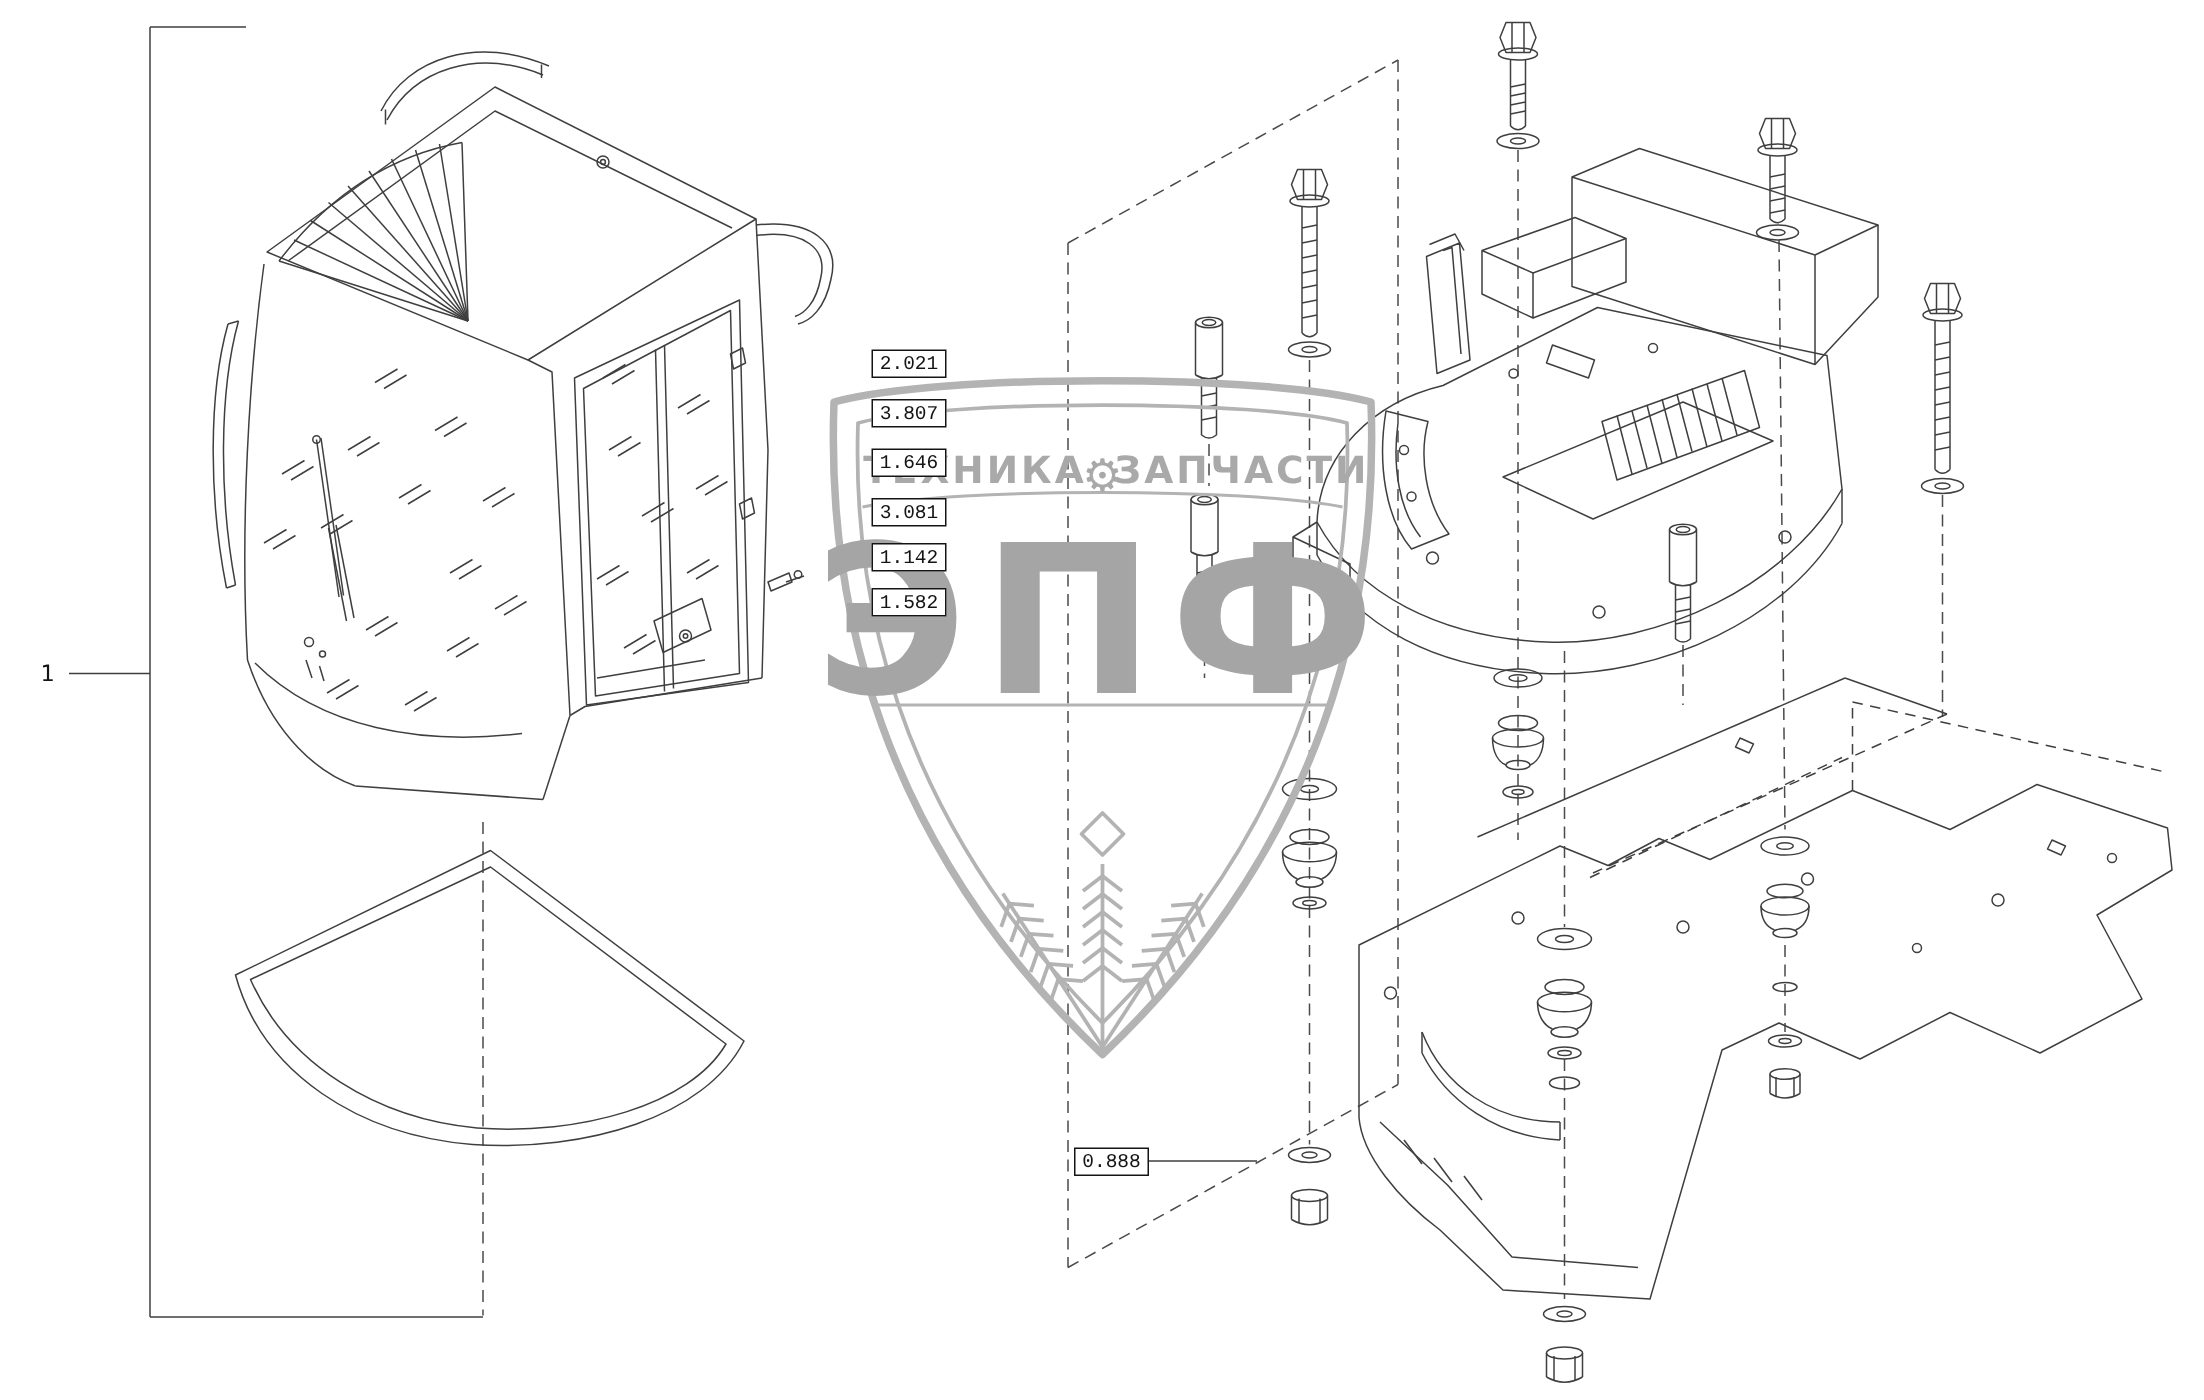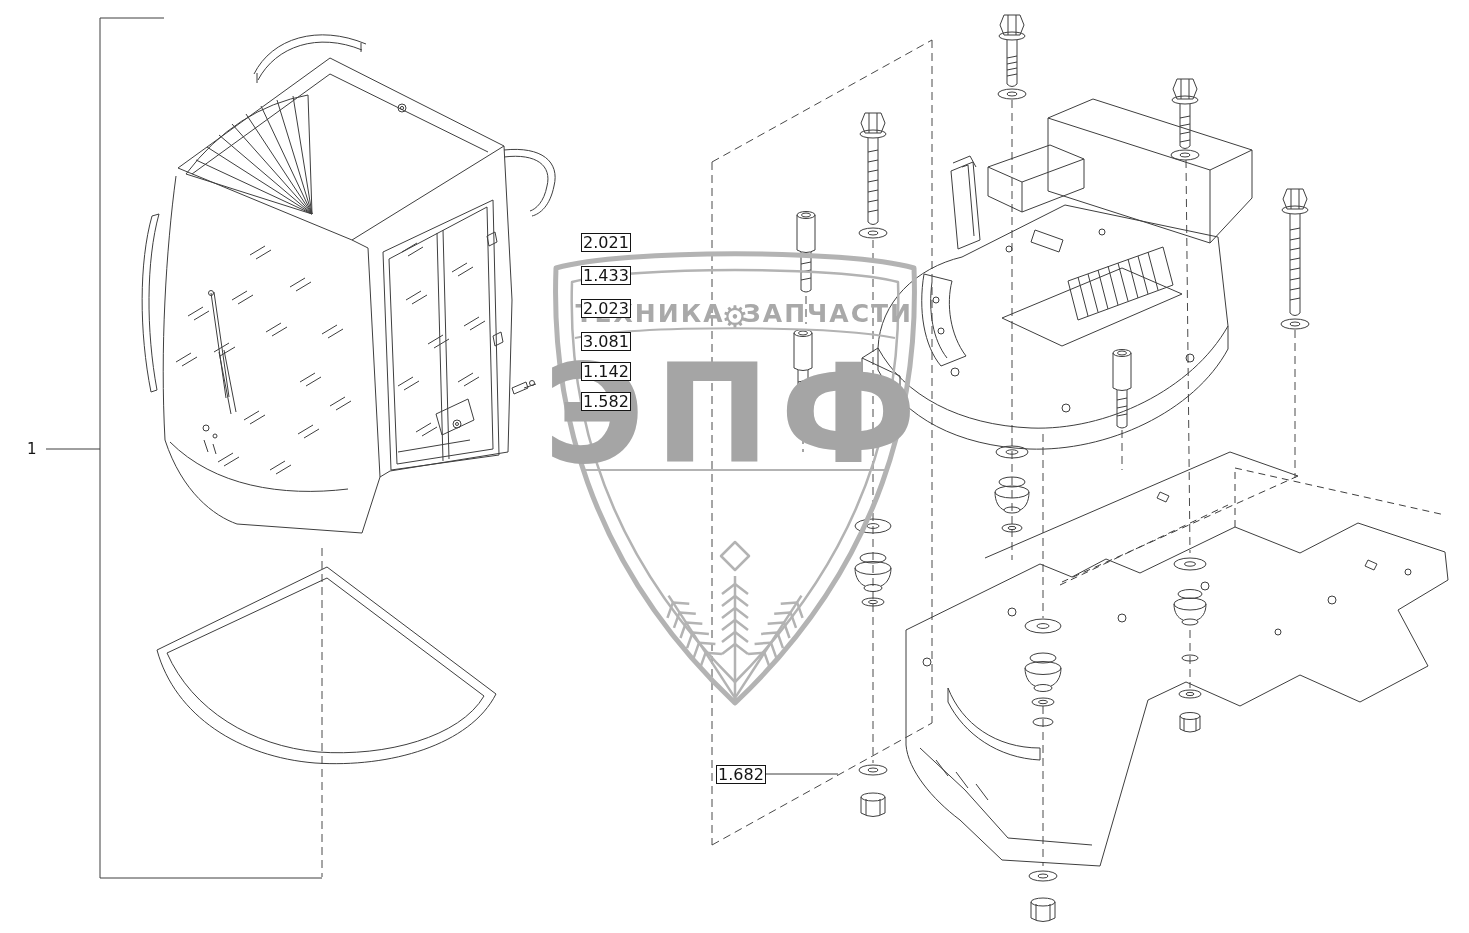--- a/index.html
+++ b/index.html
@@ -1,21 +1,21 @@
 <!DOCTYPE html>
 <html><head>
 <meta charset="utf-8">
 <style>
   html,body{margin:0;padding:0;background:#ffffff;}
   .stage{position:relative;width:1469px;height:933px;background:#ffffff;overflow:hidden;
          font-family:"DejaVu Sans",sans-serif;}
   .art{position:absolute;left:0;top:0;}
   .part-label{position:absolute;width:48px;height:17px;border:1.3px solid #141414;background:#ffffff;
               display:flex;align-items:center;justify-content:center;
-              font-size:16px;color:#141414;line-height:1;z-index:30;}
+              font-size:13px;color:#141414;line-height:1;z-index:30;font-family:Liberation Mono, monospace;}
   .group-label{position:absolute;font-size:15px;color:#141414;z-index:30;}
   svg text{font-family:"DejaVu Sans",sans-serif;}
 </style>
 </head>
 <body>
 
 <div class="stage">
 
 <svg class="art" width="1469" height="933" viewBox="0 0 1469 933">
 
@@ -402,21 +402,21 @@
     <text x="650" y="322" text-anchor="middle" font-size="25" font-weight="bold" fill="#a9a9a9" letter-spacing="2">ТЕХНИКА</text>
     <text x="735" y="327" text-anchor="middle" font-size="30" fill="#a9a9a9">⚙</text>
     <text x="828" y="322" text-anchor="middle" font-size="25" font-weight="bold" fill="#a9a9a9" letter-spacing="2">ЗАПЧАСТИ</text>
     <text x="735" y="462" text-anchor="middle" font-size="138" font-weight="bold" fill="#a5a5a5" letter-spacing="10">ЭПФ</text>
   </g>
 </svg>
 
 <div class="group-label" style="left:27px;top:440px;">1</div>
 
 <div class="part-label" style="left:581px;top:233px;">2.021</div>
-<div class="part-label" style="left:581px;top:266px;">1.433</div>
-<div class="part-label" style="left:581px;top:299px;">2.023</div>
+<div class="part-label" style="left:581px;top:266px;">3.807</div>
+<div class="part-label" style="left:581px;top:299px;">1.646</div>
 <div class="part-label" style="left:581px;top:332px;">3.081</div>
 <div class="part-label" style="left:581px;top:362px;">1.142</div>
 <div class="part-label" style="left:581px;top:392px;">1.582</div>
 
-<div class="part-label" style="left:716px;top:765px;">1.682</div>
+<div class="part-label" style="left:716px;top:765px;">0.888</div>
 
 </div>
 
 </body></html>

